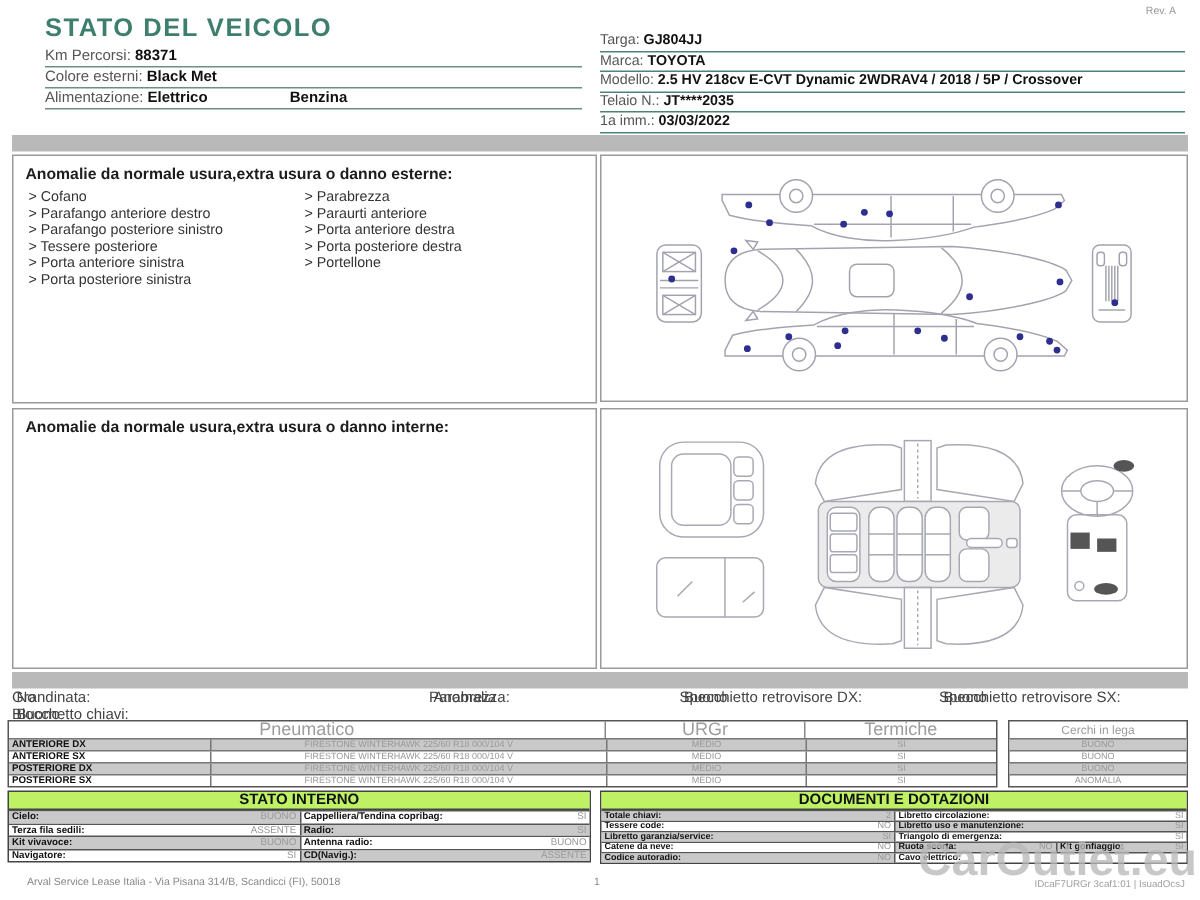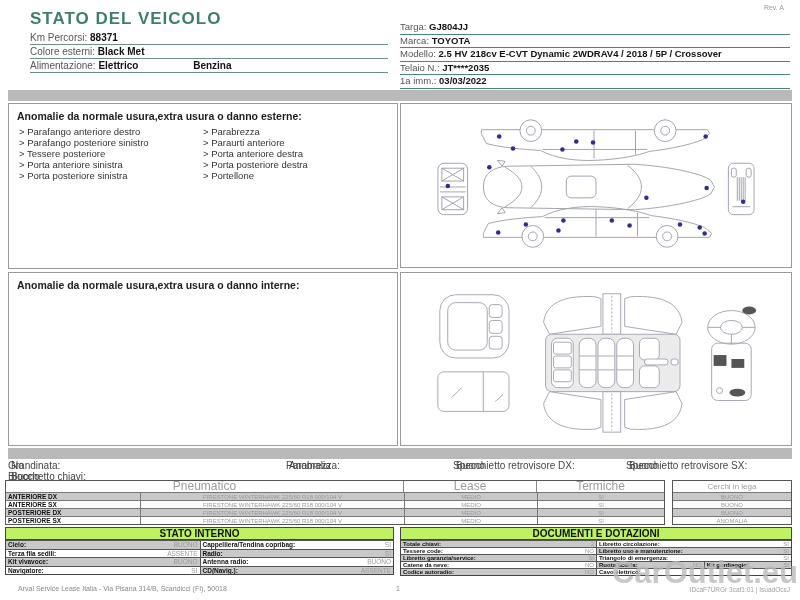--- a/index.html
+++ b/index.html
@@ -123,20 +123,21 @@
       <span class="val">03/03/2022</span>
     </div>
   </div>
 
   <div class="bar" id="bar1"></div>
 
   <div class="box" id="ext-list">
     <div class="box-title">Anomalie da normale usura,extra usura o danno esterne:</div>
     <div class="cols">
       <div class="col">
+        <div class="itm">Cofano</div>
         <div class="itm">Parafango anteriore destro</div>
         <div class="itm">Parafango posteriore sinistro</div>
         <div class="itm">Tessere posteriore</div>
         <div class="itm">Porta anteriore sinistra</div>
         <div class="itm">Porta posteriore sinistra</div>
       </div>
       <div class="col">
         <div class="itm">Parabrezza</div>
         <div class="itm">Paraurti anteriore</div>
         <div class="itm">Porta anteriore destra</div>
@@ -298,21 +299,21 @@
     <span style="left:0; top:11px;">
         <span class="ck">Blocchetto chiavi:</span>
         <span class="cv">Buono</span>
       </span>
   </div>
 
   <div id="tires">
     <div class="tire-main">
       <div class="tire-hdr">
         <div class="h1">Pneumatico</div>
-        <div class="h2">Lease</div>
+        <div class="h2">URGr</div>
         <div class="h3">Termiche</div>
       </div>
       <div class="trow g">
         <div class="td-pos">ANTERIORE DX</div>
         <div class="td-tire">FIRESTONE WINTERHAWK  225/60 R18 000/104 V</div>
         <div class="td-stato">MEDIO</div>
         <div class="td-term">SI</div>
       </div>
       <div class="trow">
         <div class="td-pos">ANTERIORE SX</div>

